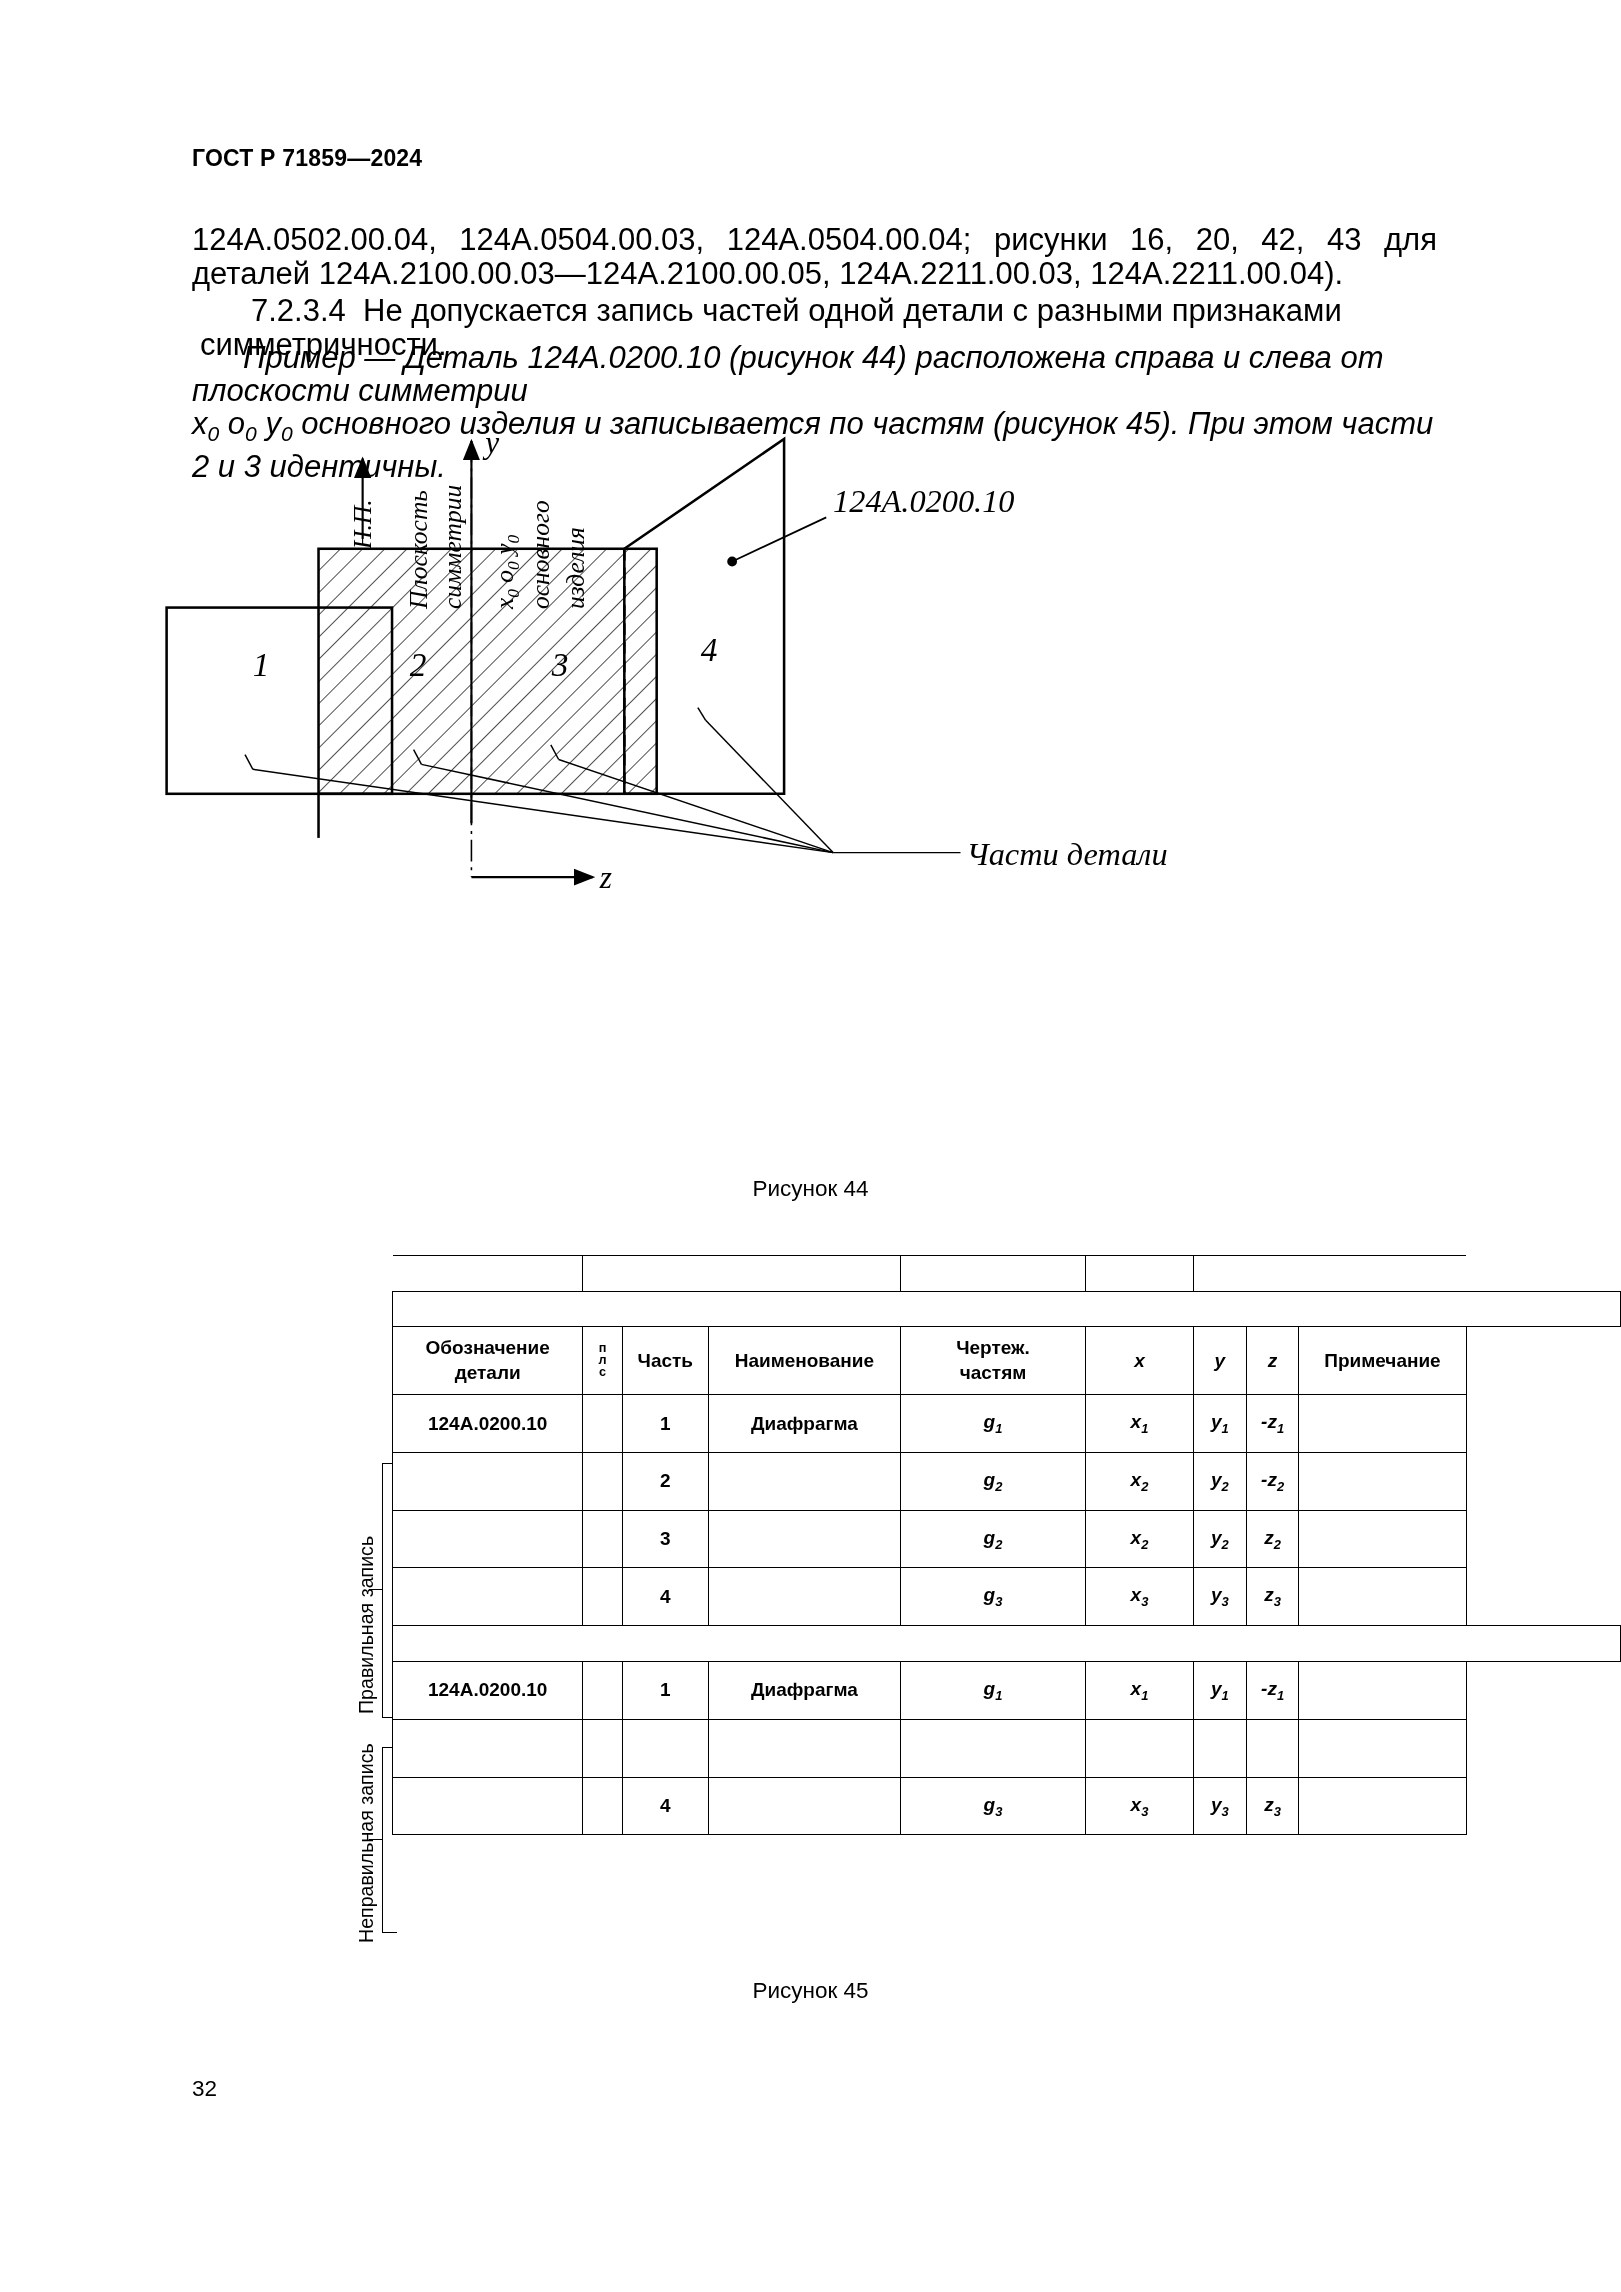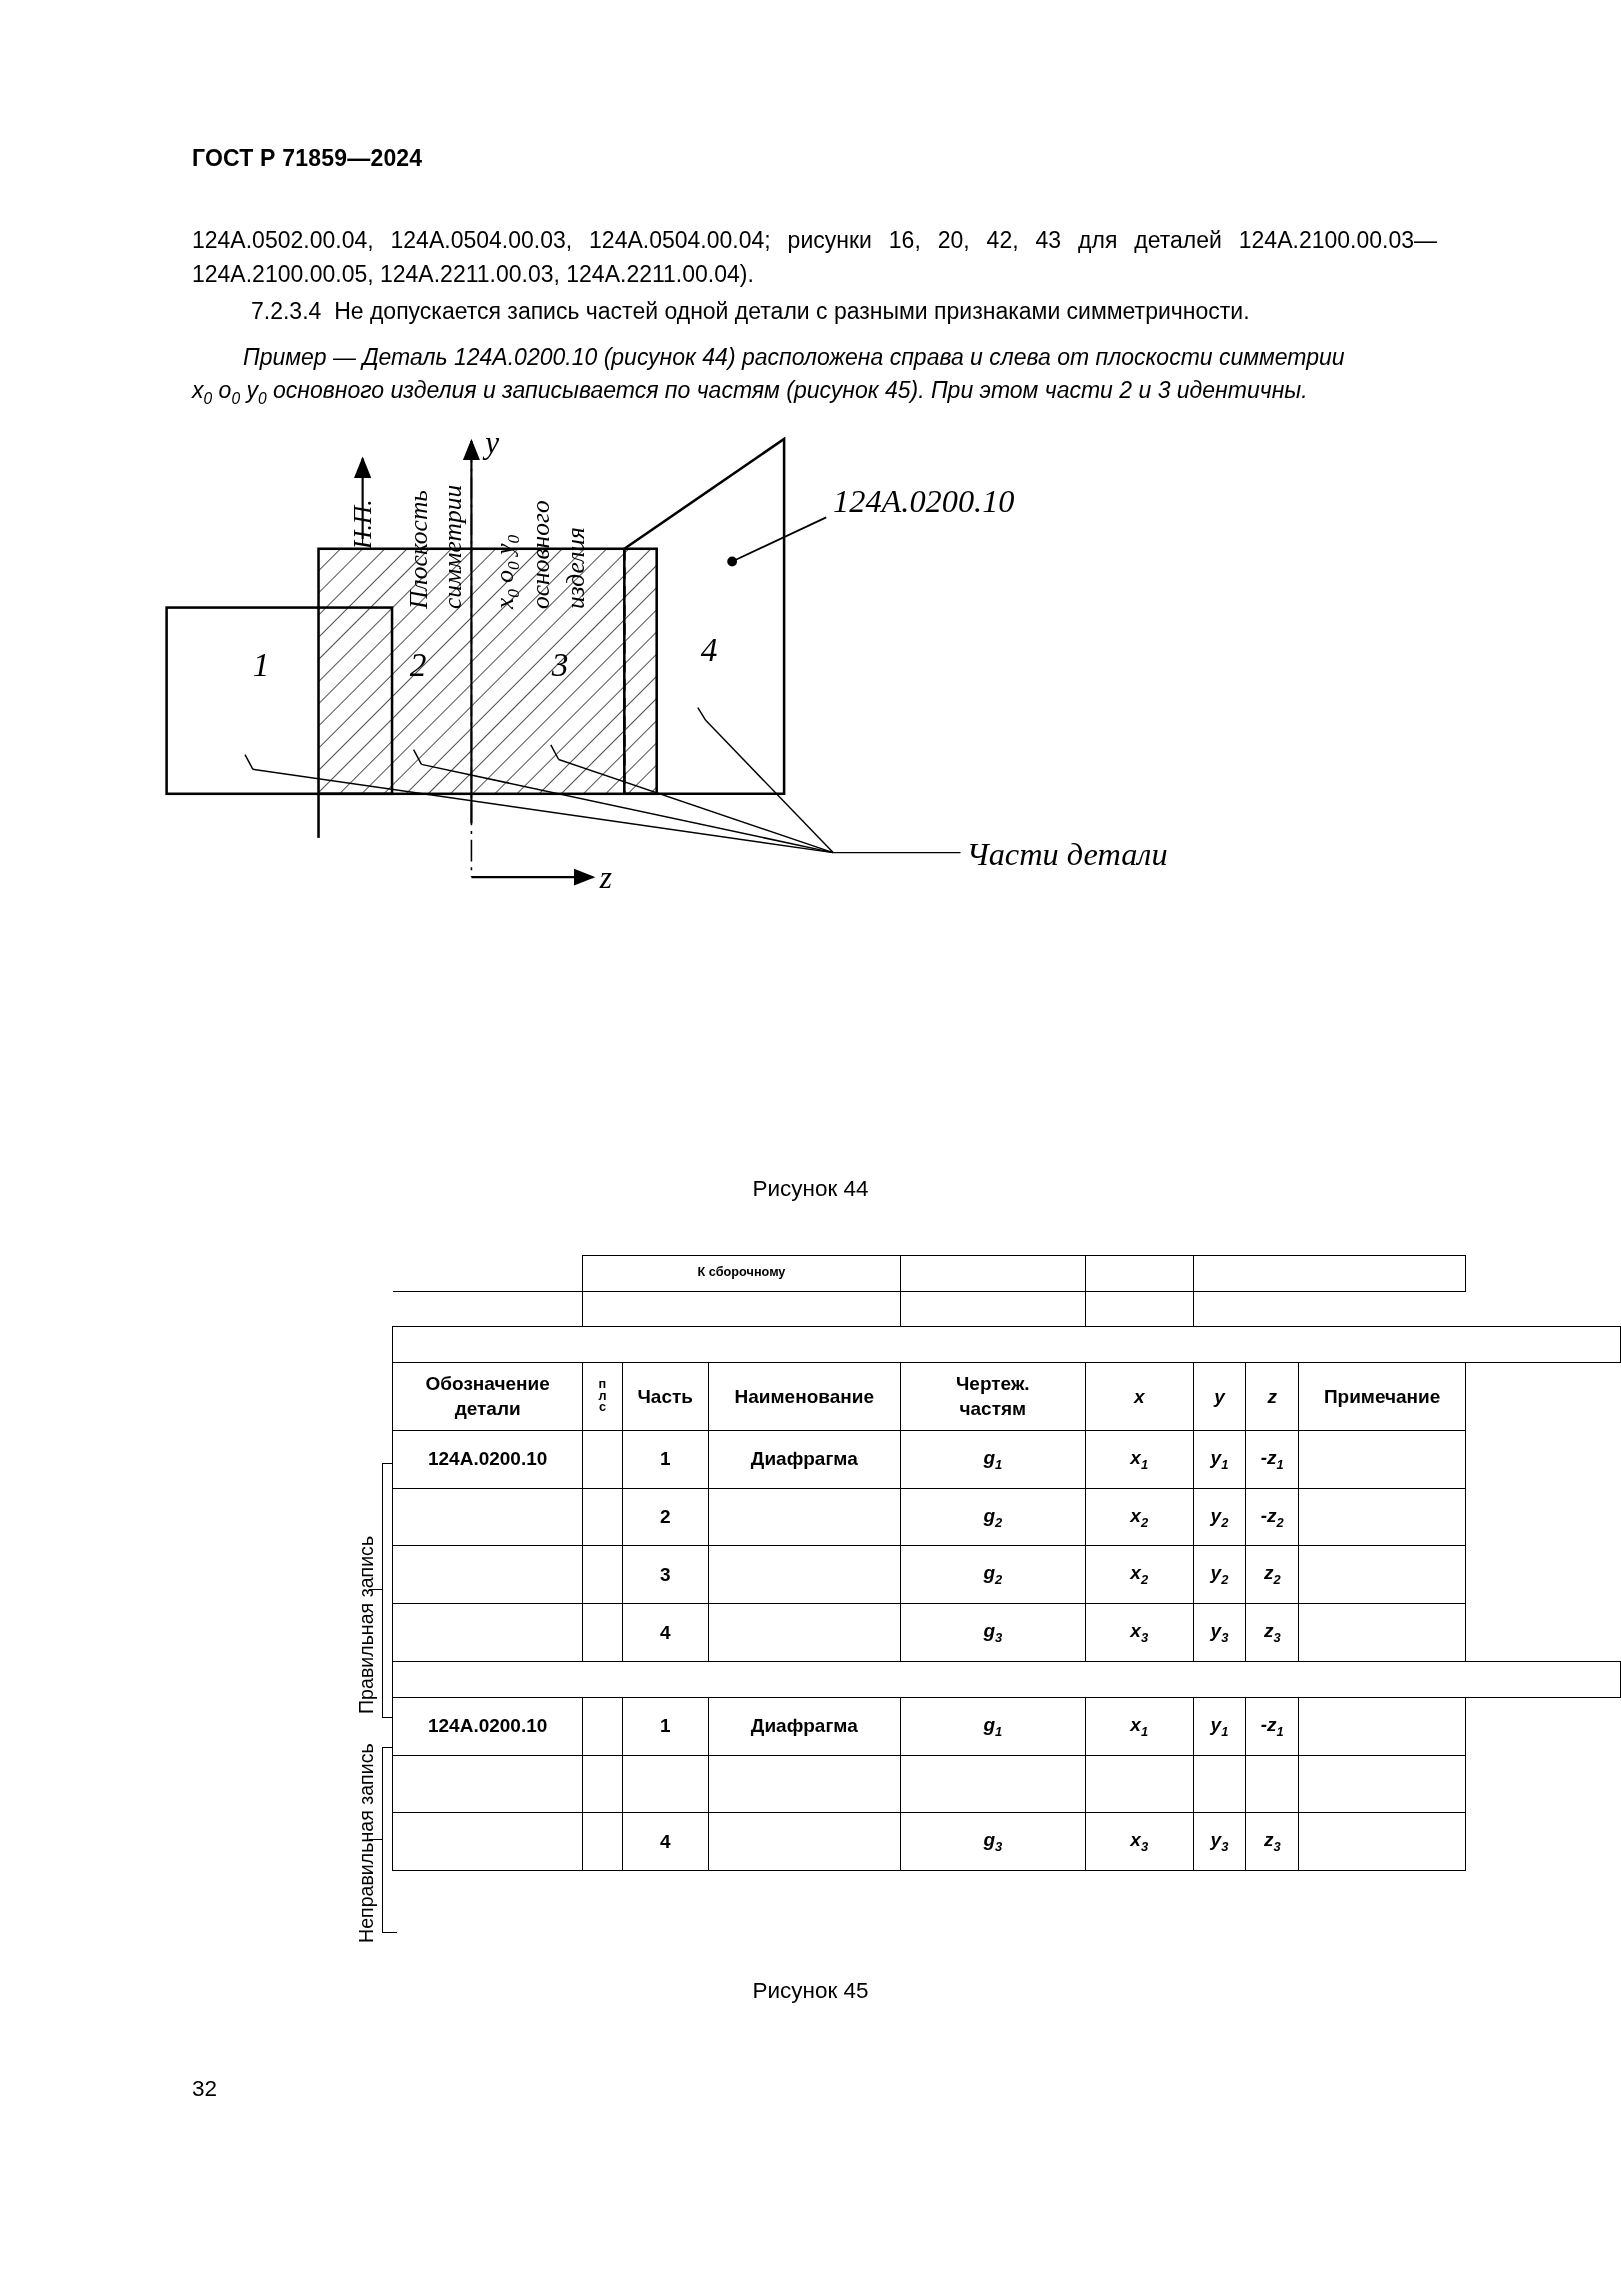--- a/index.html
+++ b/index.html
@@ -26,21 +26,21 @@
     position: absolute;
     left: 192px;
     top: 145px;
     font-size: 23px;
     font-weight: bold;
     letter-spacing: 0.2px;
   }
   
   .para {
     position: absolute;
-    font-size: 23px;
+    font-size: 31px;
     line-height: 34px;
     color: #000;
   }
   .p-intro {
     left: 192px;
     top: 223px;
     width: 1245px;
     text-align: justify;
   }
   .p-clause {
@@ -246,28 +246,20 @@
     <div class="bracket" style="left:382px; top:502px; height:184px;"></div>
     <div class="bracket-tick" style="left:369px; top:344px;"></div>
     <div class="bracket-tick" style="left:369px; top:594px;"></div>
 
     <div class="side-label" style="left:355px; top:469px;">Правильная запись</div>
     <div class="side-label" style="left:355px; top:698px;">Неправильная запись</div>
 
     <table class="spec">
       <tbody>
 
-        <tr>
-          <td class="c-desig plain" style="border-top:none;border-left:none;border-right:none;"></td>
-          <td class="c-pls" colspan="3" style="width:302px;">К сборочному</td>
-          <td class="c-name plain"></td>
-          <td class="c-mass plain"></td>
-          <td class="c-x plain" colspan="3" style="width:141px;"></td>
-          <td class="c-note plain" style="border-top:none;border-right:none;border-bottom:none;"></td>
-        </tr>
         <tr>
           <td class="c-desig plain" style="border-left:none;border-right:none;"></td>
           <td class="c-pls" colspan="3" style="width:302px;"></td>
           <td class="c-name plain"></td>
           <td class="c-mass plain"></td>
           <td class="c-x plain" colspan="3" style="width:141px;border-bottom:none;border-right:none;"></td>
           <td class="c-note plain" style="border:none;"></td>
         </tr>
         <tr class="gap-row">
           <td colspan="10"></td>

